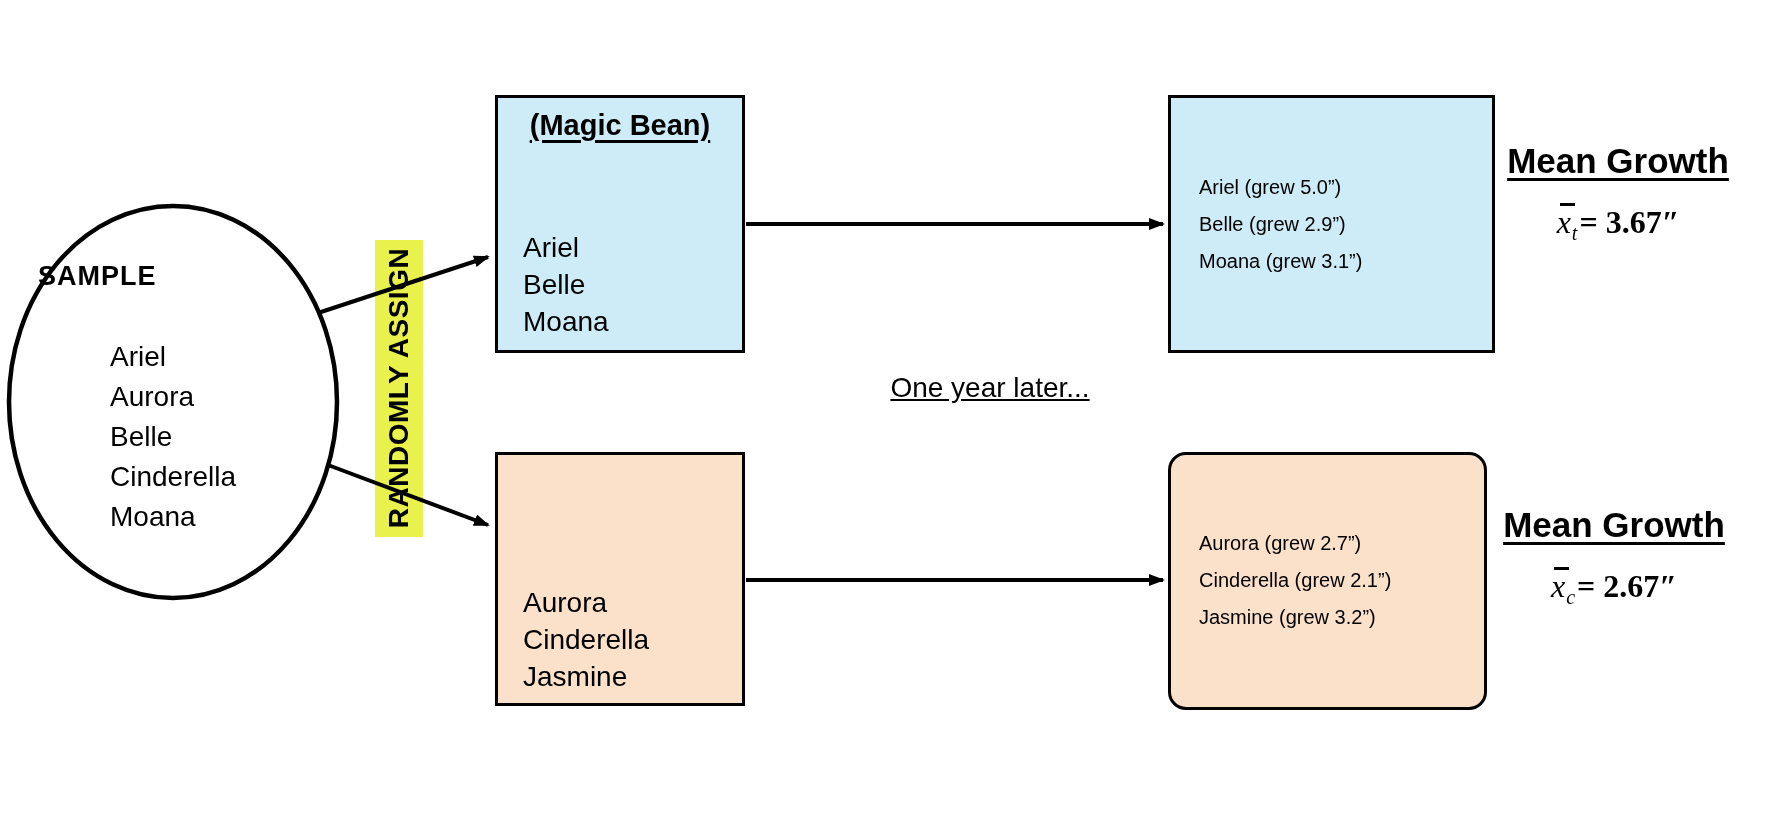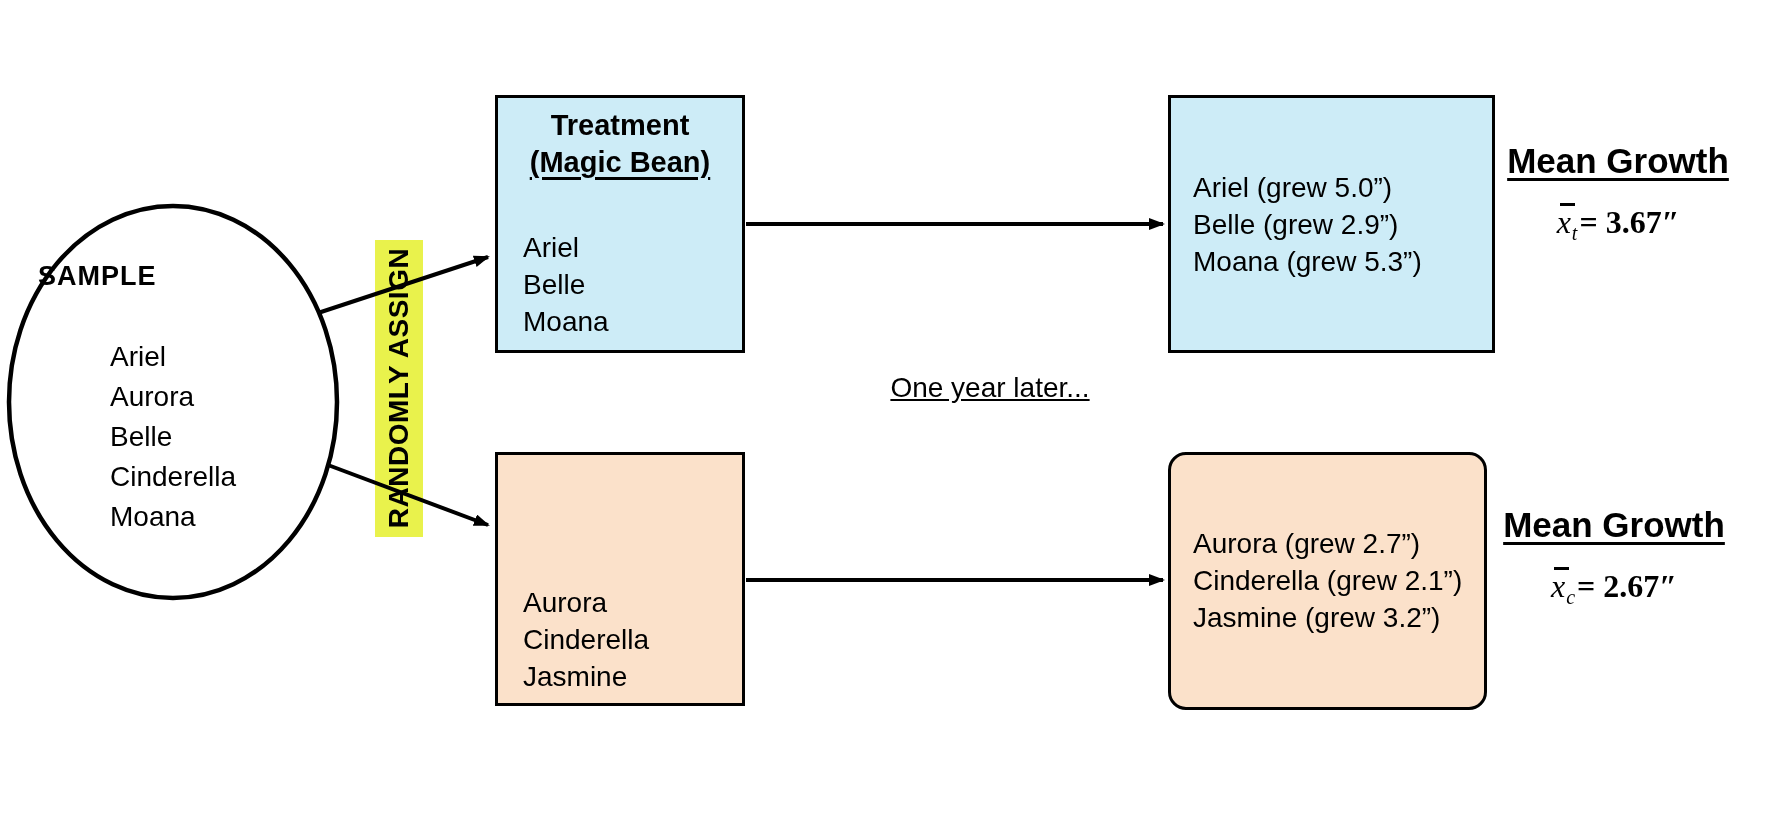--- a/index.html
+++ b/index.html
@@ -32,21 +32,21 @@
   #result-treatment { left:1168px; top:95px;  width:327px; height:258px; background:#cdecf7; }
   #result-control   { left:1168px; top:452px; width:319px; height:258px; background:#fbe1ca;border-radius:18px; }
 
   .box-head { position:absolute; left:0; right:0; top:9px; text-align:center;
               font-weight:bold; font-size:29px; line-height:37px; }
   .box-sub  { text-decoration:underline; text-decoration-thickness:3px; text-underline-offset:5px; }
   .member-list { position:absolute; left:25px; font-size:28px; line-height:37px; }
   #treatment-box .member-list { top:131px; }
   #control-box .member-list   { top:129px; }
 
-  .result-list { position:absolute; left:22px; font-size:28px; line-height:37px; }
+  .result-list { position:absolute; left:28px; font-size:20px; line-height:37px; }
   #result-treatment .result-list { top:71px; }
   #result-control .result-list   { top:70px; }
 
   
   #interlude { left:760px; top:372px; width:460px; text-align:center; font-size:28px; z-index:3;text-decoration:underline; }
 
   
   .mean-col { position:absolute; width:240px; text-align:center; z-index:3; }
   #mean-treatment { left:1498px; top:143px; }
   #mean-control   { left:1494px; top:507px; }
@@ -85,21 +85,20 @@
   <div class="abs" id="sample-names">
     <div>Ariel</div>
     <div>Aurora</div>
     <div>Belle</div>
     <div>Cinderella</div>
     <div>Moana</div>
   </div>
 
   <div class="group-box" id="treatment-box">
     <div class="box-head">
-      <div>Treatment</div>
       <div class="box-sub">(Magic Bean)</div>
     </div>
     <div class="member-list">
       <div>Ariel</div>
       <div>Belle</div>
       <div>Moana</div>
     </div>
   </div>
 
   <div class="group-box" id="control-box">
@@ -109,21 +108,21 @@
       <div>Jasmine</div>
     </div>
   </div>
 
   <div class="abs" id="interlude">One year later...</div>
 
   <div class="group-box" id="result-treatment">
     <div class="result-list">
       <div>Ariel (grew 5.0”)</div>
       <div>Belle (grew 2.9”)</div>
-      <div>Moana (grew 5.3”)</div>
+      <div>Moana (grew 3.1”)</div>
     </div>
   </div>
 
   <div class="group-box" id="result-control">
     <div class="result-list">
       <div>Aurora (grew 2.7”)</div>
       <div>Cinderella (grew 2.1”)</div>
       <div>Jasmine (grew 3.2”)</div>
     </div>
   </div>

